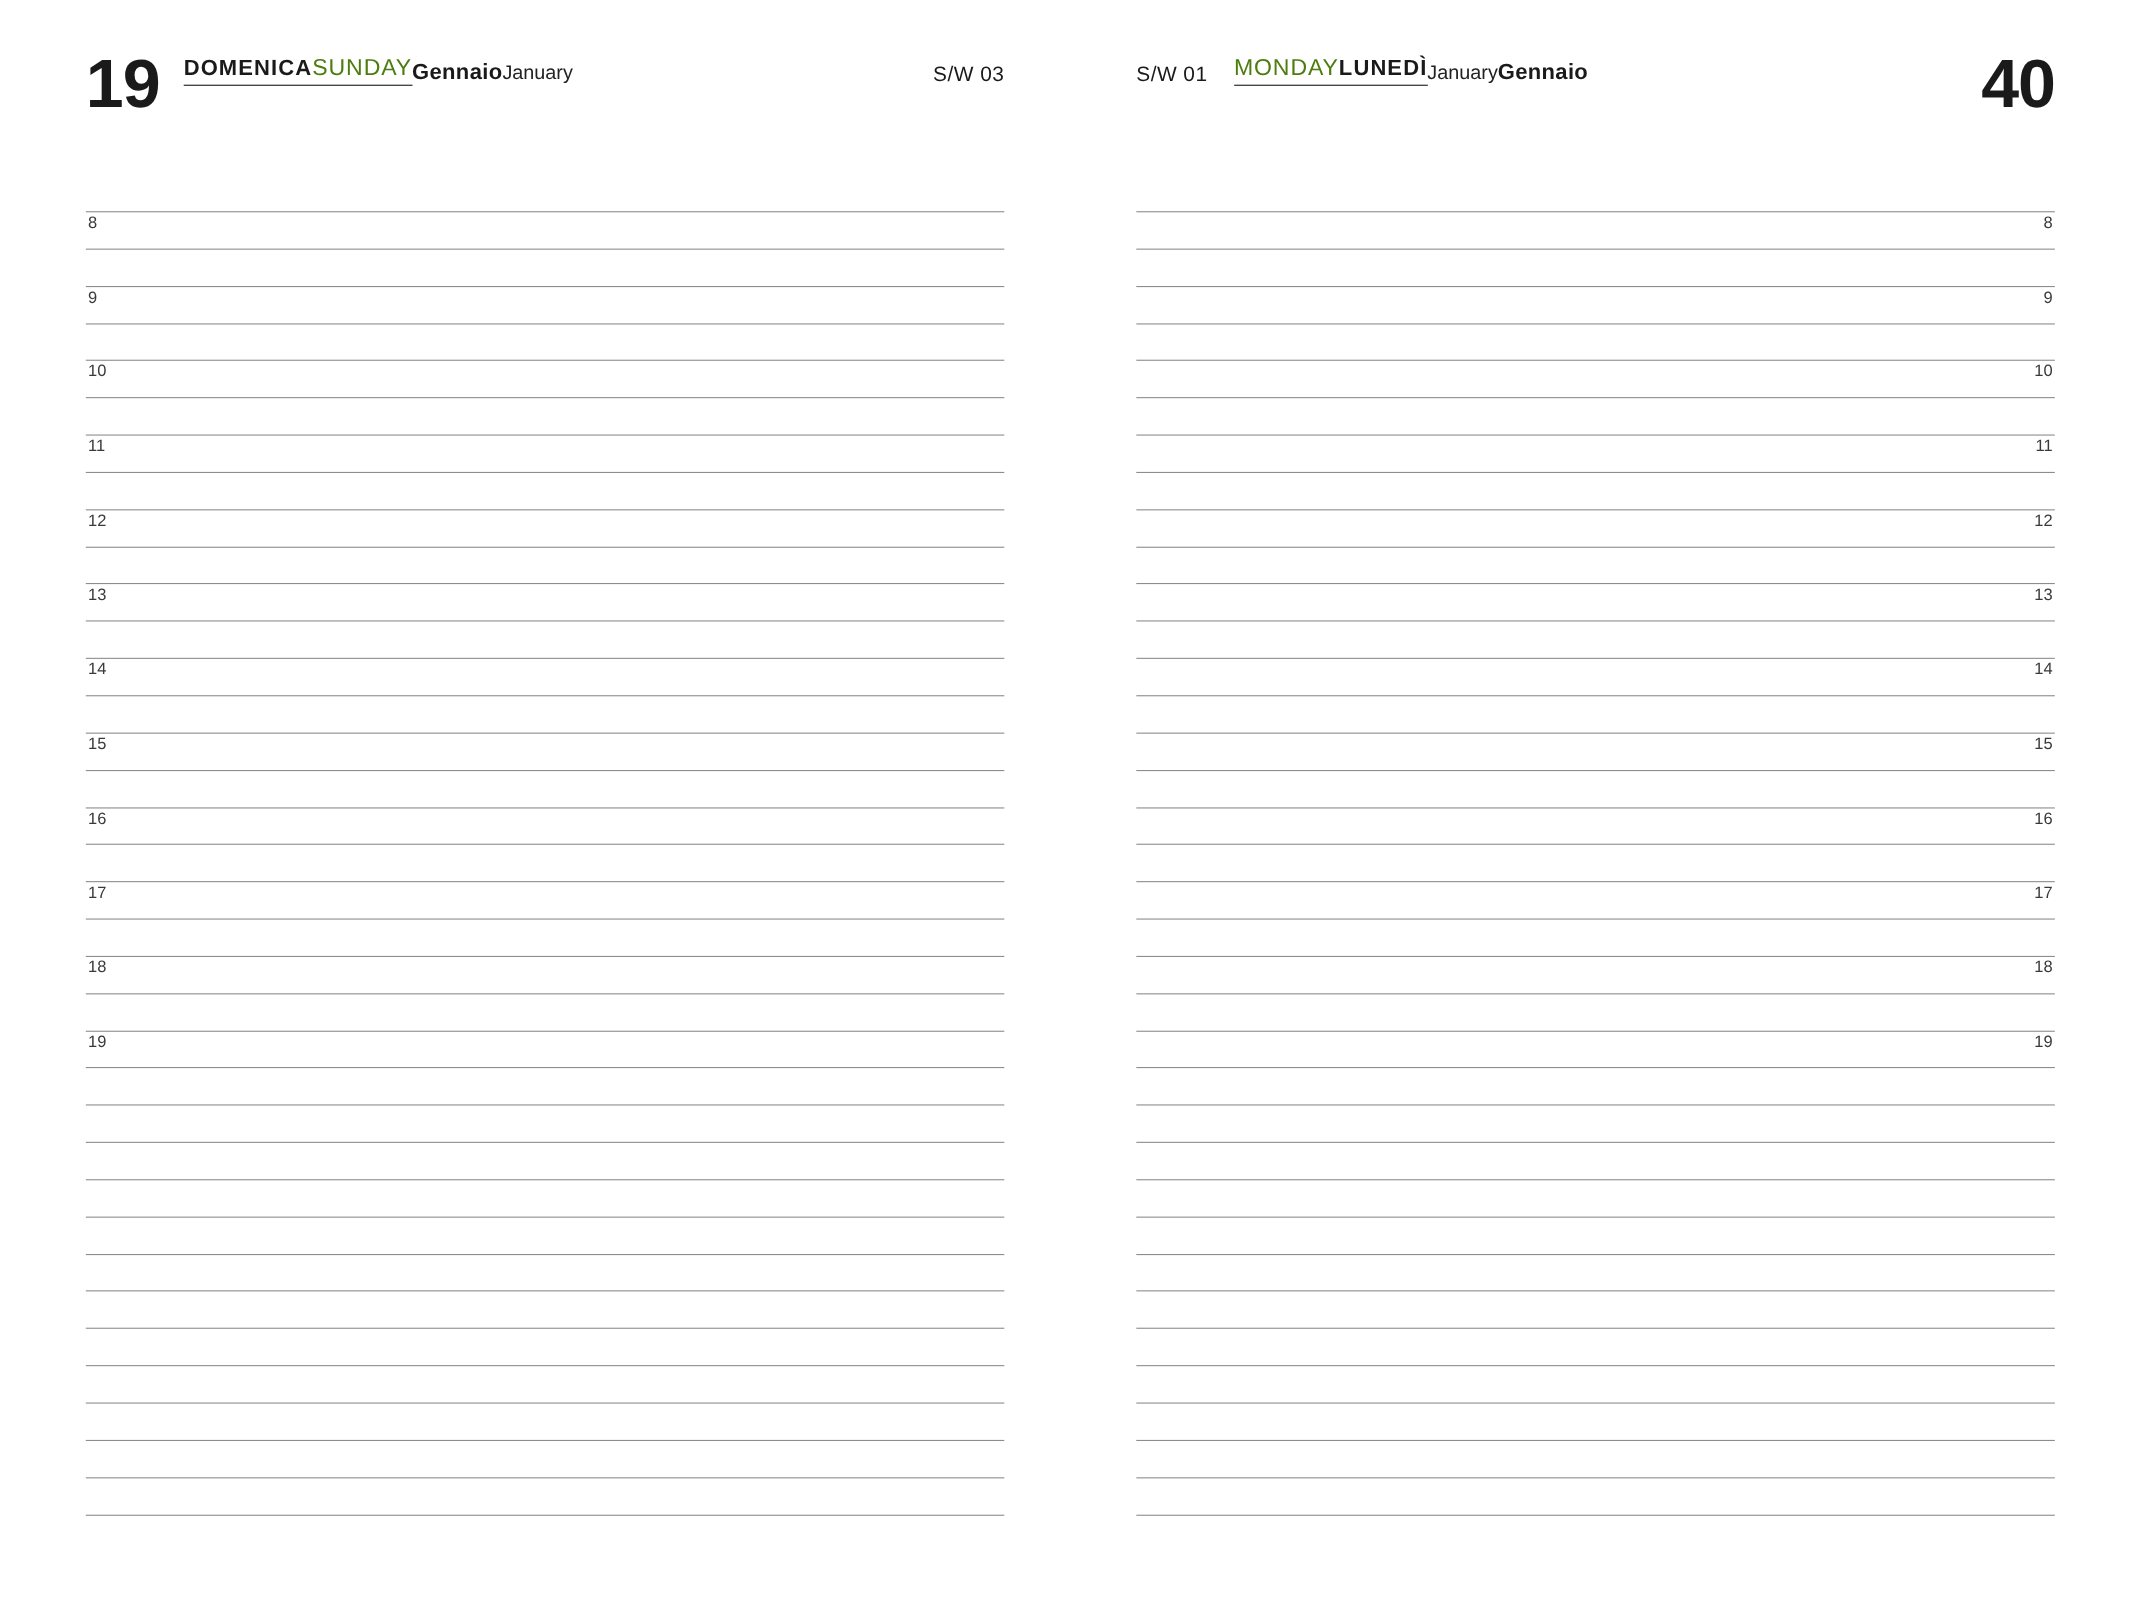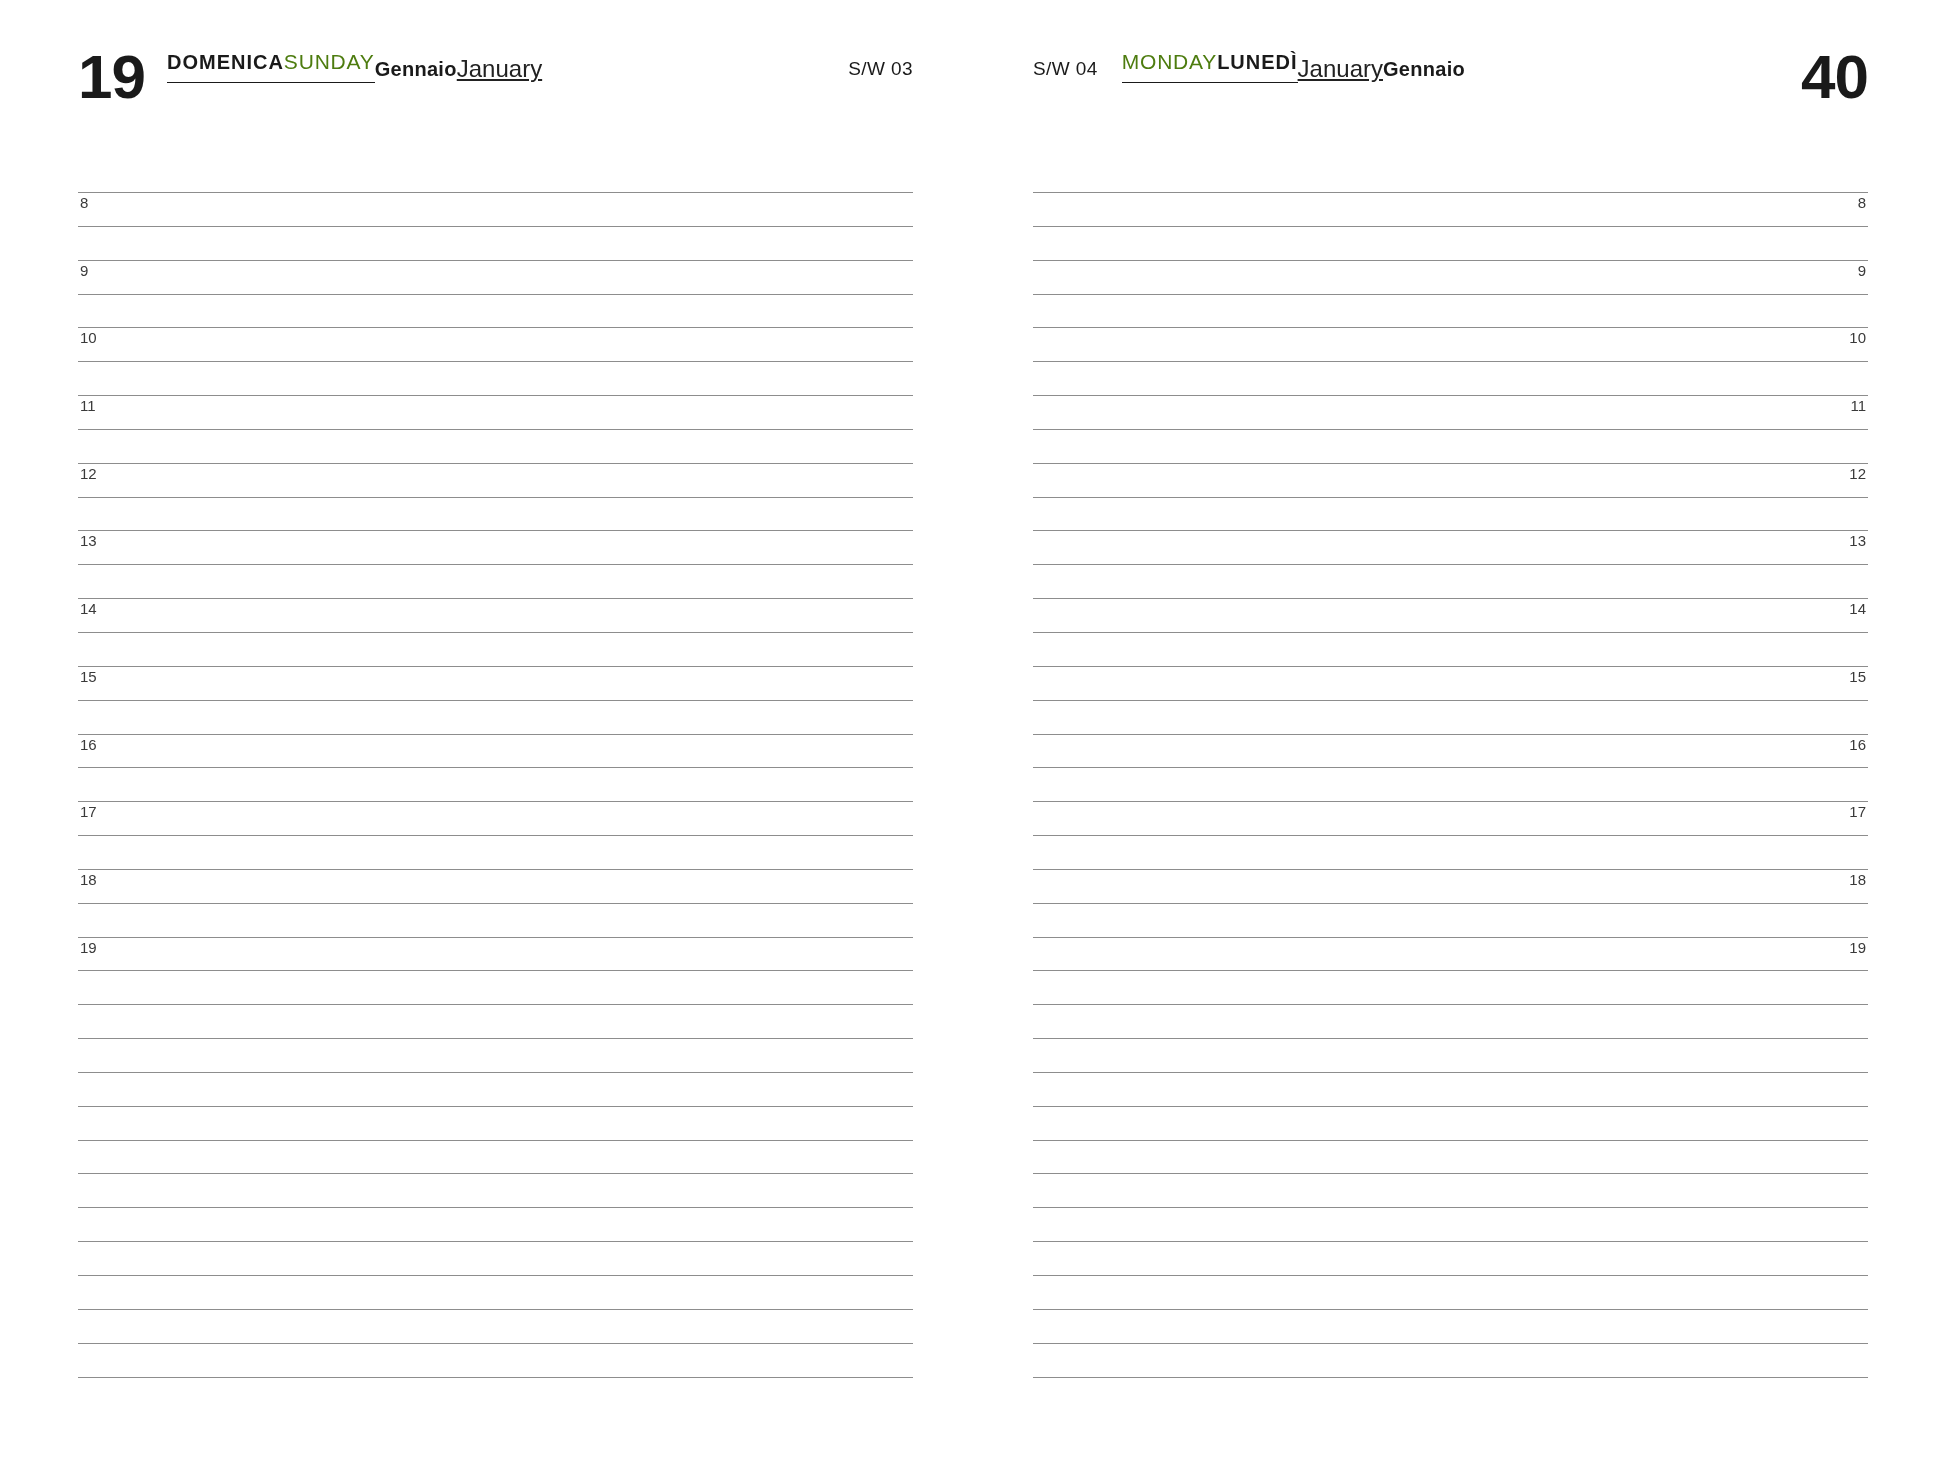--- a/index.html
+++ b/index.html
@@ -81,24 +81,23 @@
     font-weight: 400;
     letter-spacing: 0.8px;
     color: #4d7c0f;
   }
   .it-month {
     font-size: 20px;
     font-weight: 700;
     letter-spacing: 0.3px;
   }
   .en-month {
-    font-size: 24px;
+    font-size: 18px;
     font-weight: 400;
     color: #222;
-    text-decoration: underline;
   }
   .sw {
     font-size: 19px;
     letter-spacing: 0.4px;
     padding-top: 12px;
     white-space: nowrap;
   }
   .sw b { font-weight: 400; }
   .sw-left { margin-left: 24px; }
   .sw-right { margin-right: 24px; }
@@ -210,21 +209,21 @@
         <div class="row"></div>
         <div class="row"></div>
         <div class="row"></div>
       </div>
   </div>
 
   <div class="page page-right">
     <div class="header">
       <div class="sw sw-right">
         <span>S/W</span>
-        <b>04</b>
+        <b>01</b>
       </div>
       <div class="names">
         <div class="names-row">
           <span class="en-day">MONDAY</span>
           <span class="it-day">LUNEDÌ</span>
         </div>
         <div class="names-row2">
           <span class="en-month">January</span>
           <span class="it-month">Gennaio</span>
         </div>

